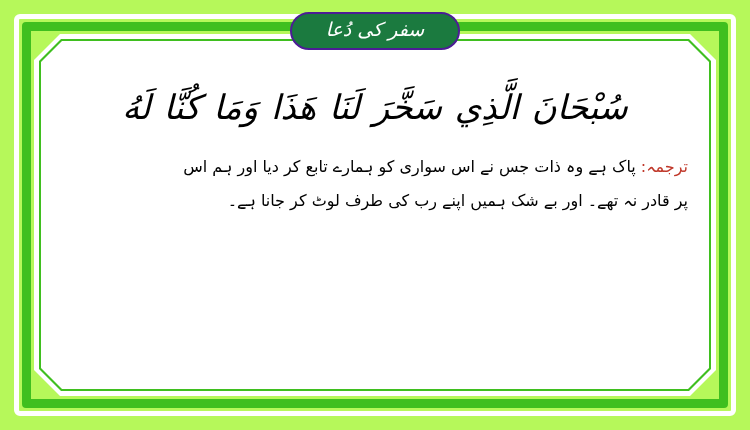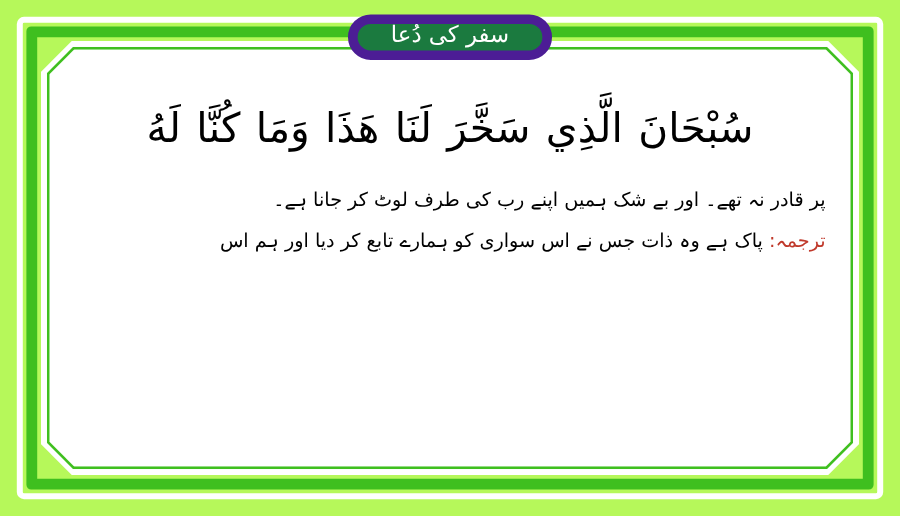--- a/index.html
+++ b/index.html
@@ -84,27 +84,28 @@
 
   
   #title-badge {
     position: absolute;
     left: 50%;
     top: 12px;
     transform: translateX(-50%);
     width: 170px;
     height: 38px;
     background: #1b7a3f;
-    border: 8px solid #4c1d95;
+    border: 2px solid #4c1d95;
     border-radius: 19px / 19px;
     display: flex;
     align-items: center;
     justify-content: center;
     z-index: 5;
     box-sizing: border-box;
+    font-style: italic;
   }
   #title-badge-text {
     color: #ffffff;
     font-family: "DejaVu Sans", sans-serif;
     font-size: 19px;
     line-height: 1;
     direction: rtl;
     white-space: nowrap;
     padding-bottom: 3px;
   }
@@ -130,20 +131,21 @@
     font-family: "DejaVu Sans", sans-serif;
     font-size: 34px;
     line-height: 1.72;
     padding-top: 16px;
     letter-spacing: 0px;
     word-spacing: 2px;
   }
   .arabic-line {
     display: block;
     white-space: nowrap;
+    font-style: italic;
   }
 
   #translation-block {
     direction: rtl;
     text-align: right;
     color: #000000;
     font-family: "DejaVu Sans", sans-serif;
     font-size: 16px;
     line-height: 2.1;
     padding: 14px 10px 0 10px;
@@ -171,18 +173,18 @@
     <span id="title-badge-text">سفر کی دُعا</span>
   </div>
 
   <div id="content">
 
     <div id="arabic-block">
       <span class="arabic-line">سُبْحَانَ الَّذِي سَخَّرَ لَنَا هَذَا وَمَا كُنَّا لَهُ</span>
     </div>
 
     <div id="translation-block">
+      <span class="urdu-line"><span id="translation-label">ترجمہ:</span> <span>پاک ہے وہ ذات جس نے اس سواری کو ہمارے تابع کر دیا اور ہم اس</span></span>
       <span class="urdu-line">پر قادر نہ تھے۔ اور بے شک ہمیں اپنے رب کی طرف لوٹ کر جانا ہے۔</span>
-      <span class="urdu-line"><span id="translation-label">ترجمہ:</span> <span>پاک ہے وہ ذات جس نے اس سواری کو ہمارے تابع کر دیا اور ہم اس</span></span>
     </div>
 
   </div>
 </div>
 
 </body></html>

